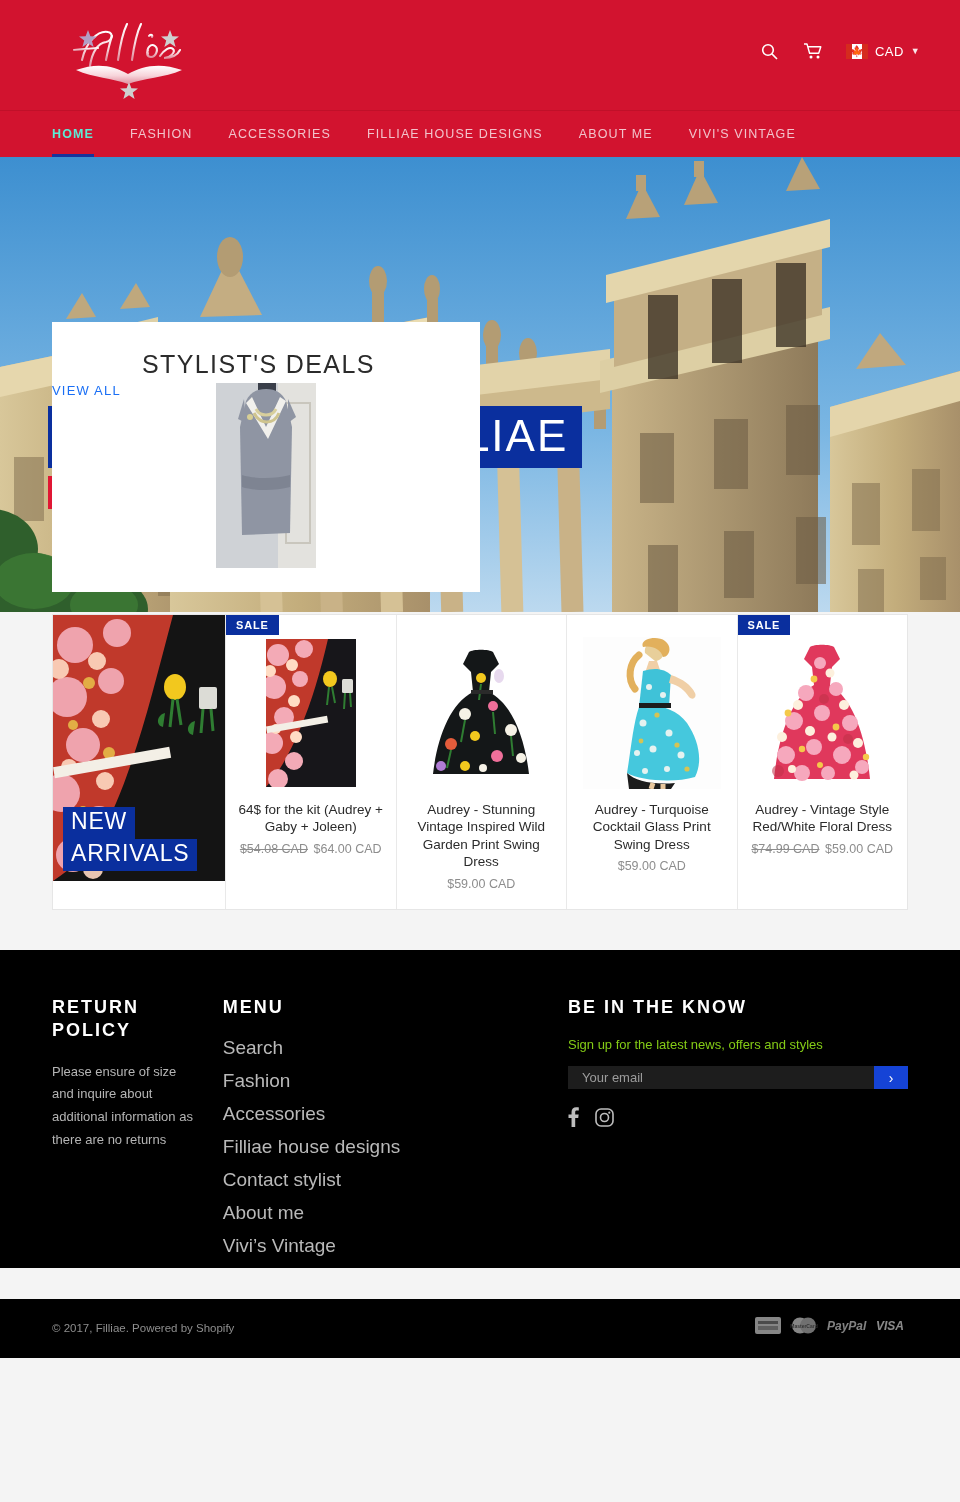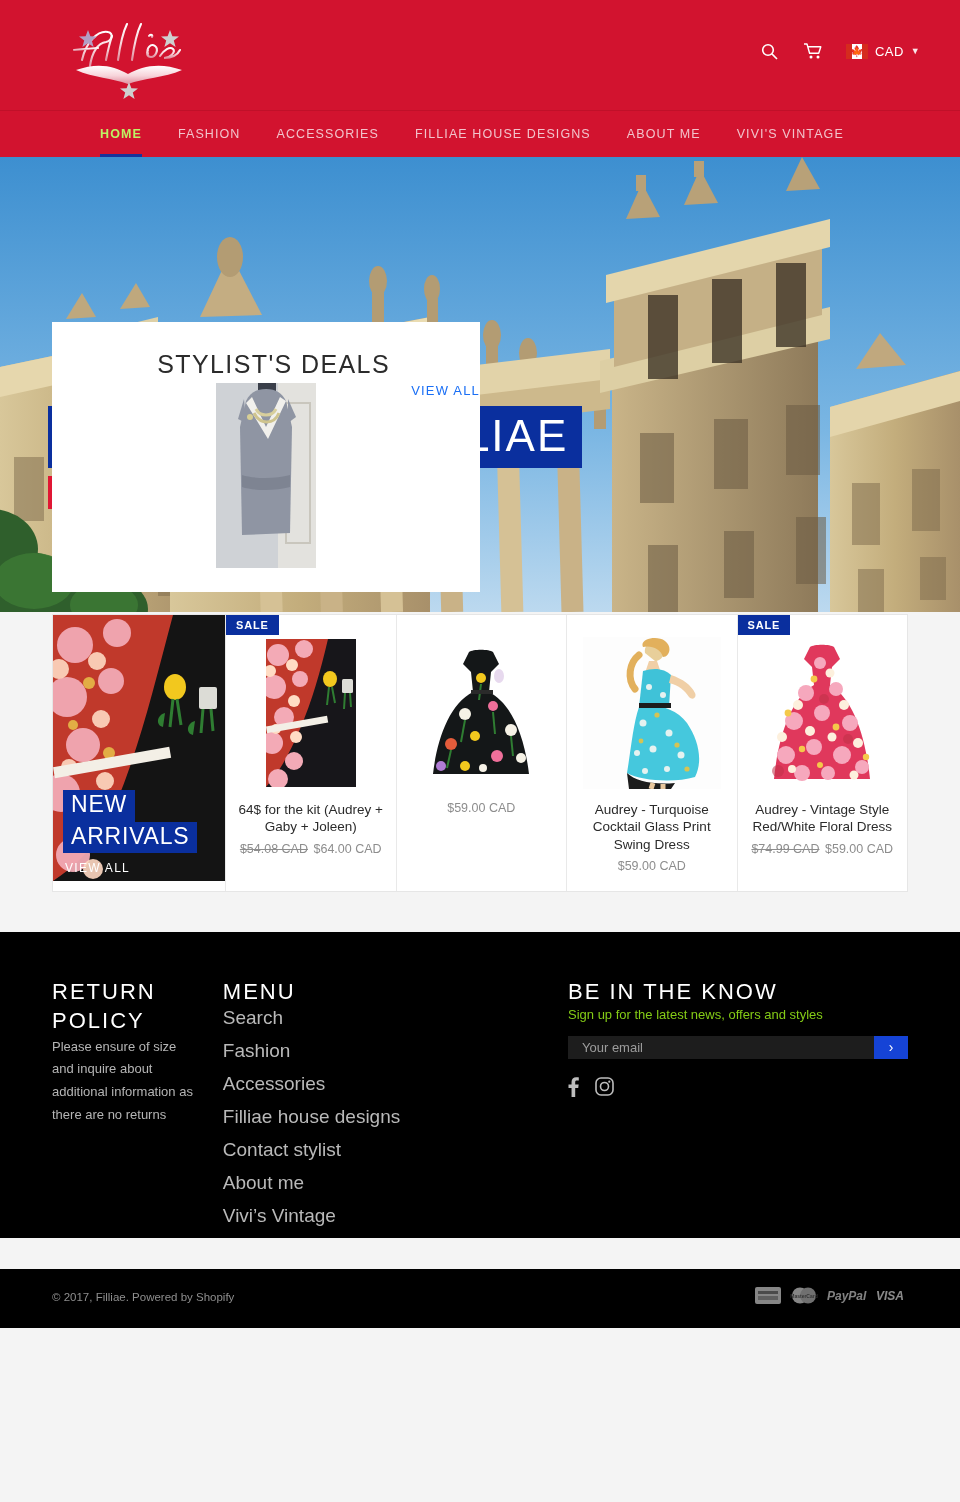--- a/index.html
+++ b/index.html
@@ -75,21 +75,21 @@
     font-size: 12.5px;
     letter-spacing: 1.1px;
     text-transform: uppercase;
     margin-right: 36px;
     position: relative;
     height: 47px;
     display: flex; align-items: center;
     cursor: pointer;
     white-space: nowrap;
   }
-  .nav-item.active { color: #bef264; font-weight: bold; margin-left: 48px; }
+  .nav-item.active { color: #5eead4; font-weight: bold; }
   .nav-item.active::after {
     content: "";
     position: absolute;
     left: 0; bottom: 0;
     width: 100%; height: 4px;
     background: #17339c;
   }
 
   
   .hero {
@@ -130,21 +130,21 @@
   .stylist-wrap {
     position: relative;
     margin-top: -290px;
     z-index: 6;
     padding: 0 0 0 52px;
   }
   .stylist-card {
     width: 428px;
     background: #fff;
     padding: 28px 0 24px 0;
-    text-align: right;
+    text-align: left;
     position: relative;
   }
   .stylist-title {
     font-size: 25px;
     letter-spacing: 1.4px;
     color: #2b2b2b;
     font-weight: normal;
     line-height: 1.15;
     padding: 0 90px;
   }
@@ -249,25 +249,26 @@
     background: #000;
     color: #c9c9c9;
     padding: 46px 52px 0 52px;
     display: flex;
   }
   .fcol-1 { width: 172px; padding-right: 24px; }
   .fcol-2 { width: 348px; }
   .fcol-3 { flex: 1; }
   .fhead {
     color: #fff;
-    font-size: 22px;
+    font-size: 18px;
     letter-spacing: 2px;
-    font-weight: normal;
+    font-weight: bold;
     text-transform: uppercase;
     line-height: 1.3;
+    margin-bottom: 18px;
   }
   .fbody {
     font-size: 13px;
     line-height: 1.75;
     color: #b5b5b5;
   }
   .flink {
     display: block;
     font-size: 19px;
     color: #b9b9b9;
@@ -645,20 +646,21 @@
             <g stroke="#2f7d32" stroke-width="2" fill="none">
               <path d="M56 36 L54 52"></path>
                 <path d="M40 72 L36 94"></path>
                 <path d="M68 64 L70 86"></path>
                 <path d="M86 88 L88 108"></path>
                 <path d="M26 102 L22 120"></path>
             </g>
             <rect x="46" y="42" width="22" height="4" fill="#2a2a2a"></rect>
           </svg>
         </div>
+        <div class="prod-title">Audrey - Stunning Vintage Inspired Wild Garden Print Swing Dress</div>
         <div class="prod-price">
           <span>$59.00 CAD</span>
         </div>
       </div>
 
       <div class="product">
         <div class="prod-img-box">
           <svg width="138" height="152" viewBox="0 0 138 152">
             <rect width="138" height="152" fill="#fdfdfd"></rect>
             <path d="M62 16 C60 6 72 2 78 8 C84 14 80 24 72 24 Z" fill="#e8cf9a"></path>

